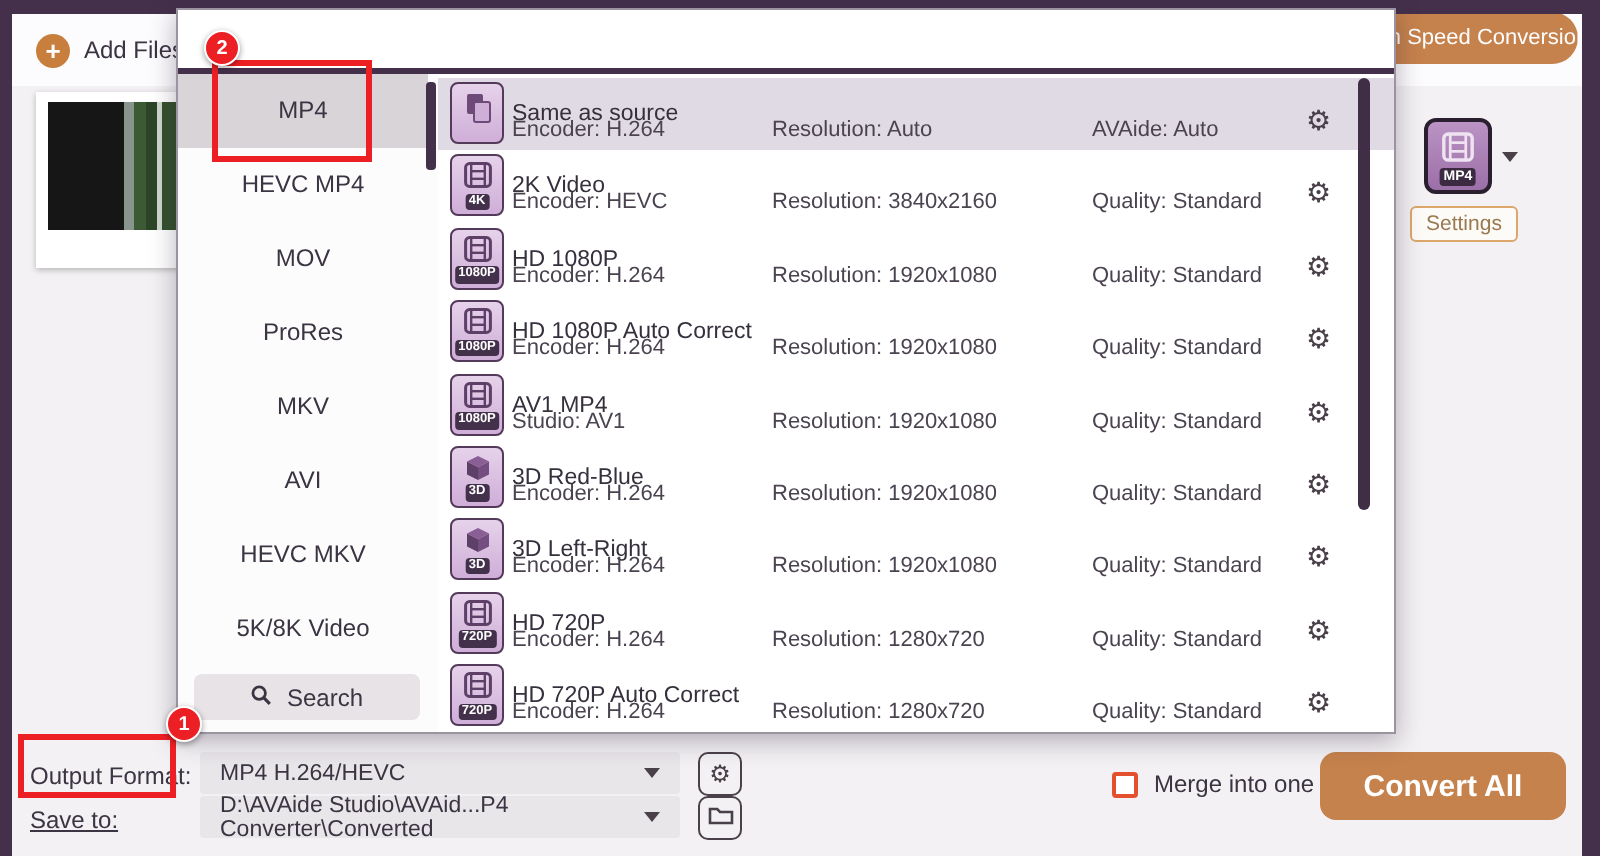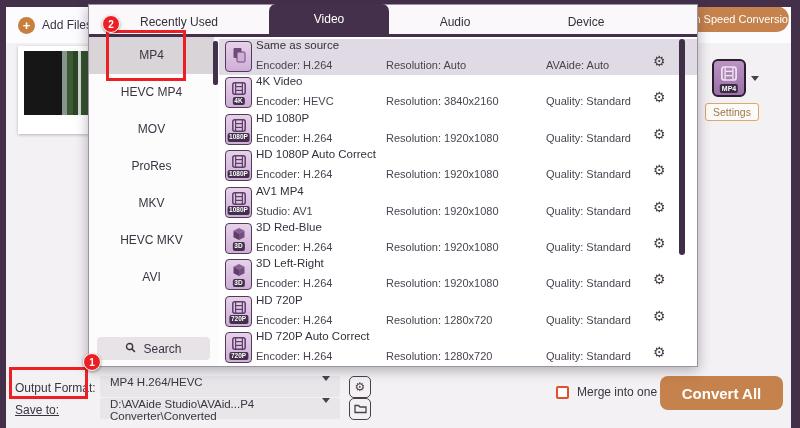--- a/index.html
+++ b/index.html
@@ -28,21 +28,21 @@
   .fmt-tile-wrap{position:absolute;left:712px;top:59px;z-index:1;display:flex;align-items:center;gap:5px;}
   .fmt-tile{position:relative;width:34px;height:38px;border:2px solid #2a1f2e;border-radius:6px;
        background:linear-gradient(#bb93c4,#9b6fa7);display:flex;align-items:flex-start;justify-content:center;padding-top:5px;box-sizing:border-box;}
   .fmt-tile .badge{position:absolute;bottom:2px;left:50%;transform:translateX(-50%);background:#3c2a42;color:#fff;
        font-size:7px;font-weight:bold;border-radius:2px;padding:1px 2px;line-height:1;}
   .caret{width:0;height:0;border-left:4px solid transparent;border-right:4px solid transparent;border-top:5px solid #4a4049;}
   .settings-badge{position:absolute;left:705px;top:103px;z-index:1;background:#fdfbf8;border:1px solid #dba76a;
        border-radius:3px;color:#9a7850;font-size:10.5px;padding:2px 7px;}
   
   .footer-label{position:absolute;font-size:12px;color:#3b3442;z-index:1;text-align:center;}
-  .dropdown{position:absolute;background:#e9e6ea;border-radius:2px;display:flex;
+  .dropdown{position:absolute;background:#e9e6ea;border-radius:2px;display:flex;align-items:center;
        font-size:11.5px;color:#3b3442;padding:0 10px;box-sizing:border-box;justify-content:space-between;z-index:1;cursor:pointer;}
   .sq-btn{position:absolute;width:22px;height:22px;border:1.5px solid #4a4049;border-radius:5px;box-sizing:border-box;
        display:flex;align-items:center;justify-content:center;z-index:1;cursor:pointer;background:transparent;}
   .gear-glyph{font-family:"DejaVu Sans",sans-serif;font-size:12px;color:#4a4049;line-height:1;}
   .merge-wrap{position:absolute;left:556px;top:385px;display:flex;align-items:center;gap:8px;z-index:1;}
   .checkbox{width:13px;height:13px;border:2px solid #e4502e;border-radius:2px;background:#fff;box-sizing:border-box;cursor:pointer;}
   .merge-label{font-size:12px;color:#3b3442;}
   .convert-btn{position:absolute;left:660px;top:376px;width:123px;height:34px;background:#c5824c;border-radius:8px;
        color:#fff;font-size:15px;font-weight:600;display:flex;align-items:center;justify-content:center;z-index:1;cursor:pointer;}
   
@@ -62,21 +62,21 @@
        display:flex;align-items:center;justify-content:center;gap:7px;font-size:12px;color:#3b3442;cursor:pointer;}
   .list{position:absolute;left:130px;top:0;width:478px;height:329px;background:#fff;}
   .rows{position:absolute;left:0;top:2px;width:478px;}
   .row{position:relative;height:36.4px;cursor:pointer;}
   .row.sel{background:#dfdae3;}
   .tile{position:absolute;left:6px;top:2px;width:27px;height:31px;border:1.5px solid #53395a;border-radius:4px;
        background:linear-gradient(#e6d2ea,#cfaed8);box-sizing:border-box;display:flex;align-items:center;justify-content:center;}
   .tile.hasbadge{align-items:flex-start;padding-top:3px;}
   .tile .badge{position:absolute;bottom:2px;left:50%;transform:translateX(-50%);background:#43304a;color:#fff;
        font-size:6.5px;font-weight:bold;border-radius:2px;padding:1px 2px;line-height:1;white-space:nowrap;}
-  .r-title{position:absolute;left:37px;top:0;font-size:11.5px;color:#362f3c;}
+  .r-title{position:absolute;left:37px;top:12px;font-size:11.5px;color:#362f3c;}
   .r-enc{position:absolute;left:37px;top:20px;font-size:11px;color:#4b4450;}
   .r-res{position:absolute;left:167px;top:20px;font-size:11px;color:#4b4450;}
   .r-q{position:absolute;left:327px;top:20px;font-size:11px;color:#4b4450;}
   .row-gear{position:absolute;left:434px;top:15px;font-family:"DejaVu Sans",sans-serif;font-size:14px;color:#4a4049;line-height:1;cursor:pointer;}
   .list-scroll{position:absolute;left:460px;top:2px;width:6px;height:216px;background:#3f2e46;border-radius:3px;cursor:pointer;}
   
   .anno-rect{position:absolute;border:3px solid #ec1f24;z-index:40;box-sizing:border-box;}
   .anno-circle{position:absolute;width:18px;height:18px;border-radius:50%;background:#ec1f24;border:1.5px solid #fff;
        color:#fff;font-size:10px;font-weight:bold;display:flex;align-items:center;justify-content:center;z-index:41;
        box-shadow:0 1px 3px rgba(0,0,0,.4);box-sizing:border-box;}
@@ -141,37 +141,32 @@
     </span>
   </div>
 
   <div class="merge-wrap">
     <span class="checkbox"></span>
     <span class="merge-label">Merge into one file</span>
   </div>
   <div class="convert-btn">Convert All</div>
 
   <div class="popup">
-    <div class="tabs">
-        <div class="tab t0">Recently Used</div>
-        <div class="tab t1 active">Video</div>
-        <div class="tab t2">Audio</div>
-        <div class="tab t3">Device</div>
-      </div>
     <div class="tabs-underline"></div>
     <div class="popup-body">
       <div class="sidebar">
         <div>
             <div class="side-item sel">MP4</div>
             <div class="side-item">HEVC MP4</div>
             <div class="side-item">MOV</div>
             <div class="side-item">ProRes</div>
             <div class="side-item">MKV</div>
+            <div class="side-item">AVI</div>
             <div class="side-item">HEVC MKV</div>
-            <div class="side-item">AVI</div>
+            <div class="side-item">5K/8K Video</div>
           </div>
         <div class="side-scroll"></div>
         <div class="search-pill">
           <span>
             <svg width="11" height="11" viewBox="0 0 12 12">
                 <circle cx="5" cy="5" r="3.4" fill="none" stroke="#3b3442" stroke-width="1.5"></circle>
                 <line x1="7.6" y1="7.6" x2="10.8" y2="10.8" stroke="#3b3442" stroke-width="1.7"></line>
               </svg>
           </span>
           <span>Search</span>
@@ -197,21 +192,21 @@
     <span class="tile hasbadge">
       <span class="glyph"><svg width="14" height="13" viewBox="0 0 14 13">
                     <rect x="0.8" y="0.8" width="12.4" height="11.4" rx="2" fill="none" stroke="#5d3f68" stroke-width="1.5"></rect>
                     <line x1="3.6" y1="1" x2="3.6" y2="12" stroke="#5d3f68" stroke-width="1.2"></line>
                     <line x1="10.4" y1="1" x2="10.4" y2="12" stroke="#5d3f68" stroke-width="1.2"></line>
                     <line x1="4" y1="4.6" x2="10" y2="4.6" stroke="#5d3f68" stroke-width="1.2"></line>
                     <line x1="4" y1="8.4" x2="10" y2="8.4" stroke="#5d3f68" stroke-width="1.2"></line>
                   </svg></span>
       <span class="badge">4K</span>
     </span>
-    <span class="r-title">4K Video</span>
+    <span class="r-title">2K Video</span>
     <span class="r-enc">Encoder: HEVC</span>
     <span class="r-res">Resolution: 3840x2160</span>
     <span class="r-q">Quality: Standard</span>
     <span class="row-gear">⚙</span>
   </div>
             <div class="row">
     <span class="tile hasbadge">
       <span class="glyph"><svg width="14" height="13" viewBox="0 0 14 13">
                     <rect x="0.8" y="0.8" width="12.4" height="11.4" rx="2" fill="none" stroke="#5d3f68" stroke-width="1.5"></rect>
                     <line x1="3.6" y1="1" x2="3.6" y2="12" stroke="#5d3f68" stroke-width="1.2"></line>

